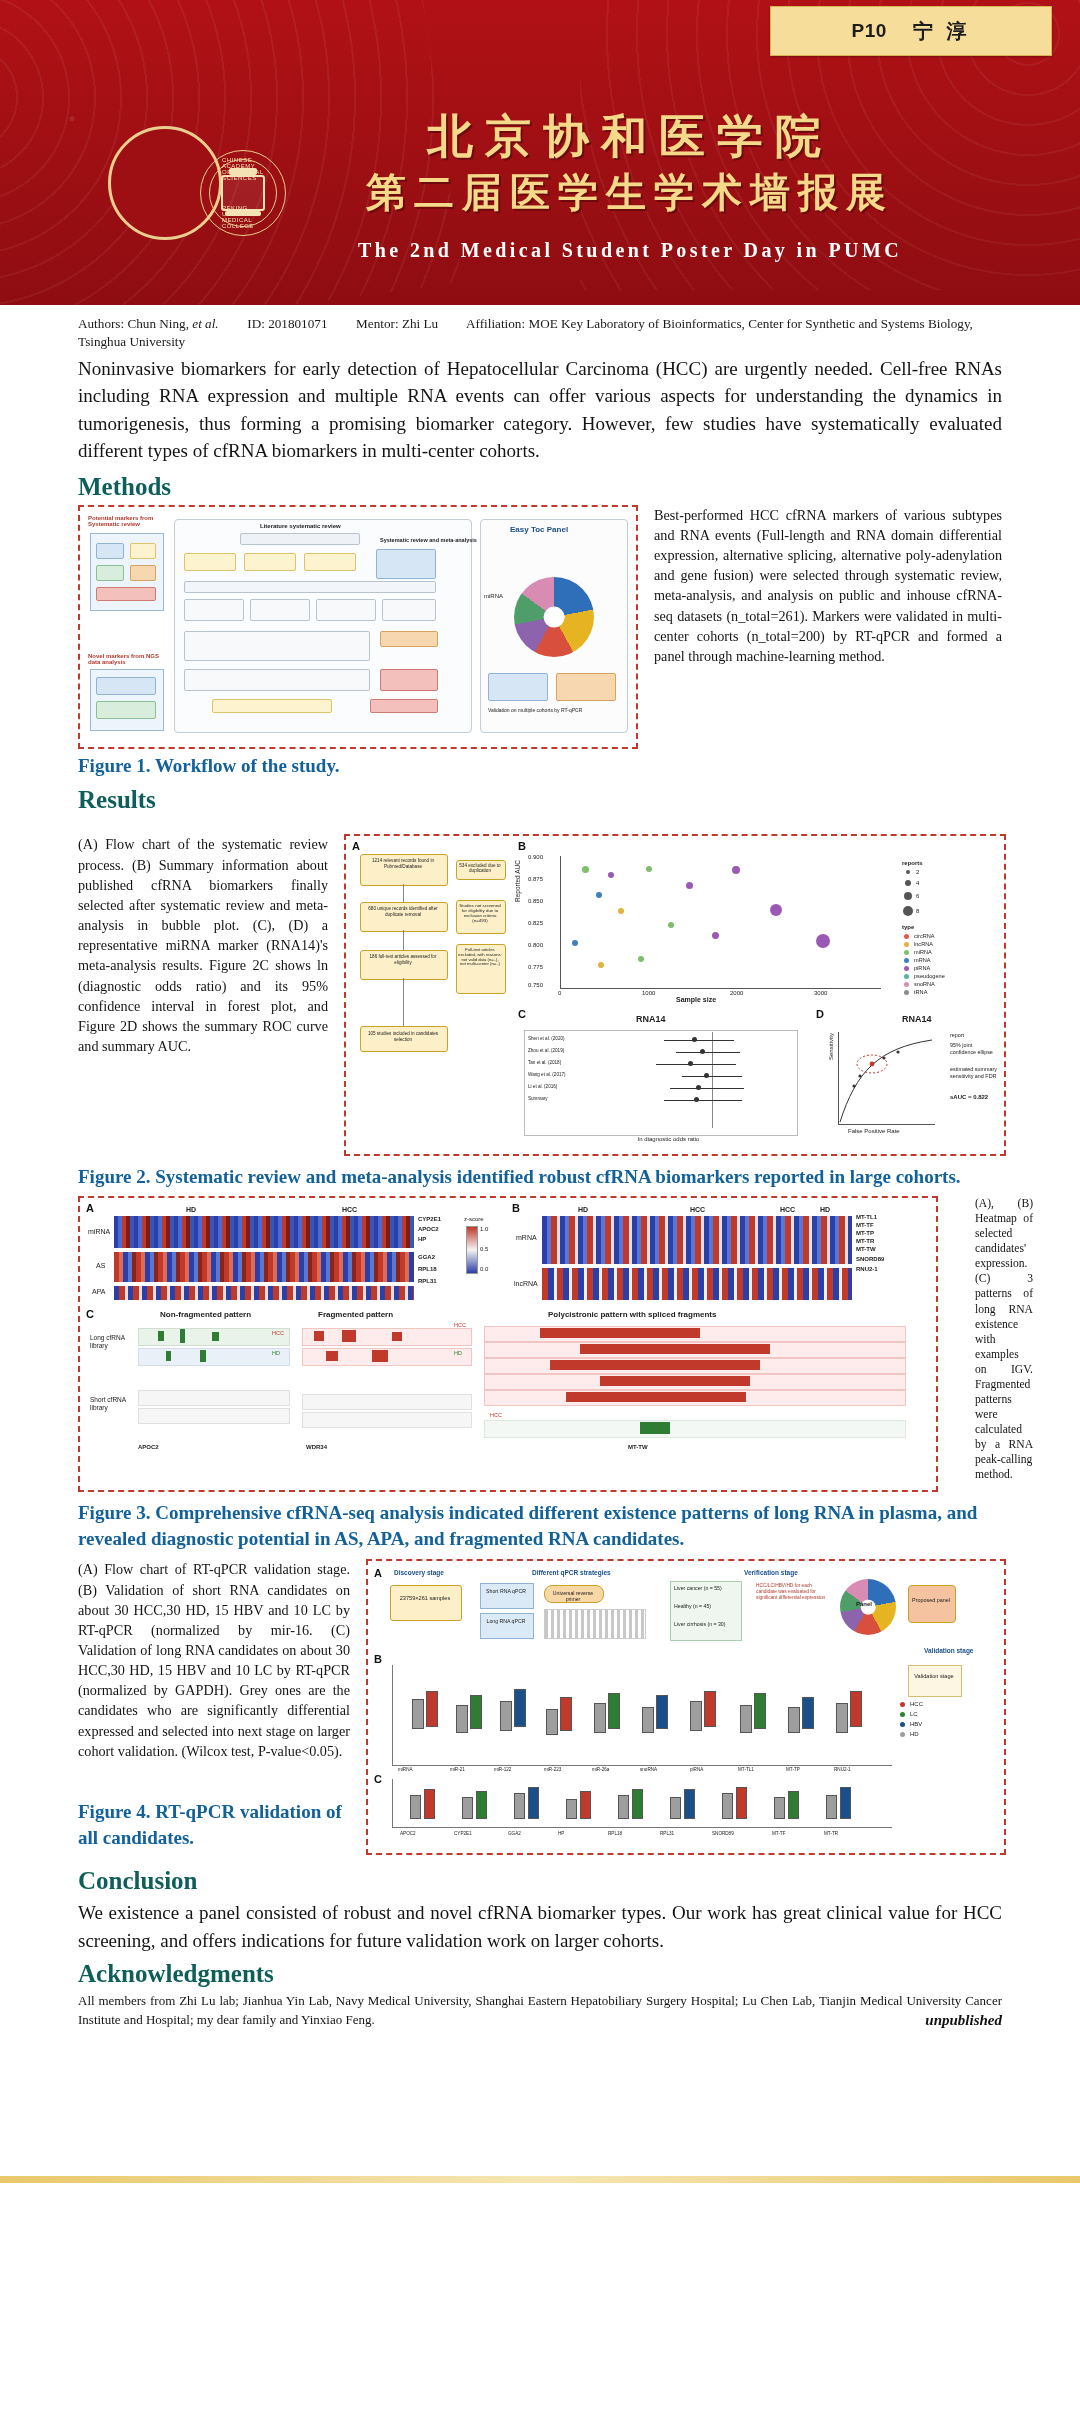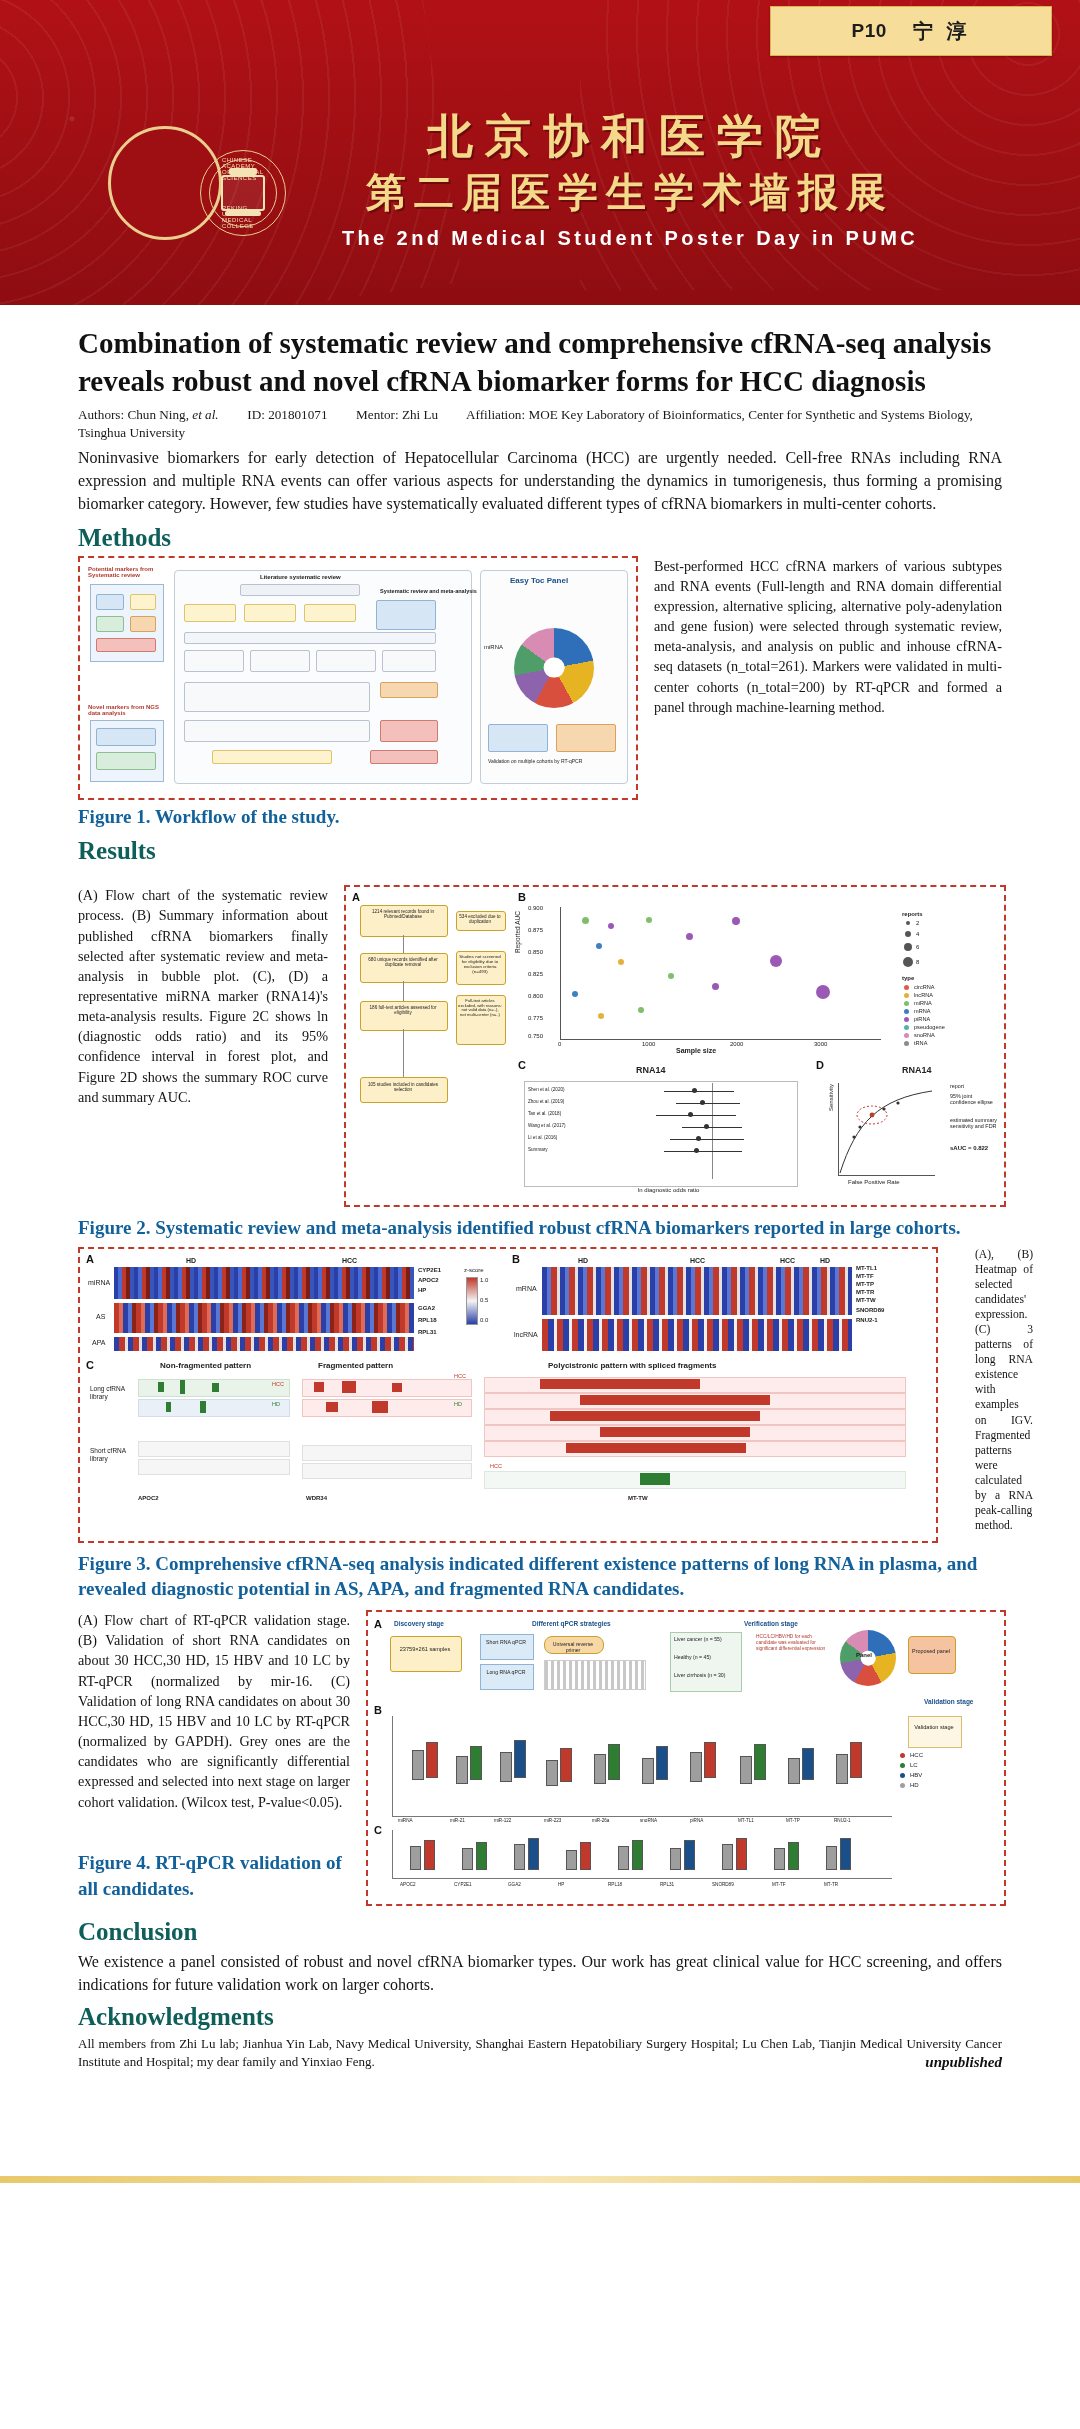--- a/index.html
+++ b/index.html
@@ -69,43 +69,43 @@
     font-family:"DejaVu Serif", serif;font-weight:bold;color:#f5d98a;
     font-size:46px;letter-spacing:12px;line-height:1.15;
     text-shadow:2px 2px 0 #6d0a0d;
   }
   .cn2{
     font-family:"DejaVu Serif", serif;font-weight:bold;color:#f5d98a;
     font-size:40px;letter-spacing:8px;line-height:1.25;
     text-shadow:2px 2px 0 #6d0a0d;margin-top:4px;
   }
   .en{
-    font-family:Liberation Sans, sans-serif;font-weight:bold;color:#ffffff;
-    font-size:20px;letter-spacing:3.4px;margin-top:10px;
+    font-family:Liberation Serif, serif;font-weight:bold;color:#ffffff;
+    font-size:20px;letter-spacing:3.4px;margin-top:22px;
   }
 
   
   .content{position:absolute;left:0;top:305px;width:1080px;height:1878px;background:#fff;}
   .inner{position:absolute;left:78px;top:10px;width:924px;}
 
   h1.ptitle{
     font-family:"Liberation Serif", serif;font-weight:bold;font-size:29px;line-height:1.3;
     color:#111;margin:10px 0 6px 0;
   }
   .authors{
     font-size:13.2px;color:#1a1a1a;line-height:1.35;margin-bottom:4px;
   }
   .authors .it{font-style:italic;}
   .authors .sp{display:inline-block;width:22px;}
 
   h2.sec{
     font-family:"Liberation Serif", serif;font-weight:bold;font-size:25px;color:#0e5e5a;
     margin:8px 0 4px 0;
   }
-  p.body{font-size:16px;line-height:1.45;color:#141414;margin:0 0 6px 0;text-align:justify;}
+  p.body{font-size:19px;line-height:1.45;color:#141414;margin:0 0 6px 0;text-align:justify;}
   .caption{
     color:#12619b;font-weight:bold;font-size:19px;line-height:1.35;margin:4px 0 2px 0;
     font-family:"Liberation Serif", serif;
   }
 
   
   .fig{
     border:2px dashed #c0392b;background:#fff;position:relative;overflow:hidden;
   }
 
@@ -197,21 +197,20 @@
     <div class="titleblock">
       <div class="cn1">北京协和医学院</div>
       <div class="cn2">第二届医学生学术墙报展</div>
       <div class="en">The 2nd Medical Student Poster Day in PUMC</div>
     </div>
   </div>
 
   <div class="content">
     <div class="inner">
 
-      <h1 class="ptitle">Combination of systematic review and comprehensive cfRNA-seq analysis reveals robust and novel cfRNA biomarker forms for HCC diagnosis</h1>
 
       <div class="authors">
         <span>Authors:</span>
         <span>Chun Ning,</span>
         <span class="it">et al.</span>
         <span class="sp"></span>
         <span>ID: 201801071</span>
         <span class="sp"></span>
         <span>Mentor: Zhi Lu</span>
         <span class="sp"></span>

